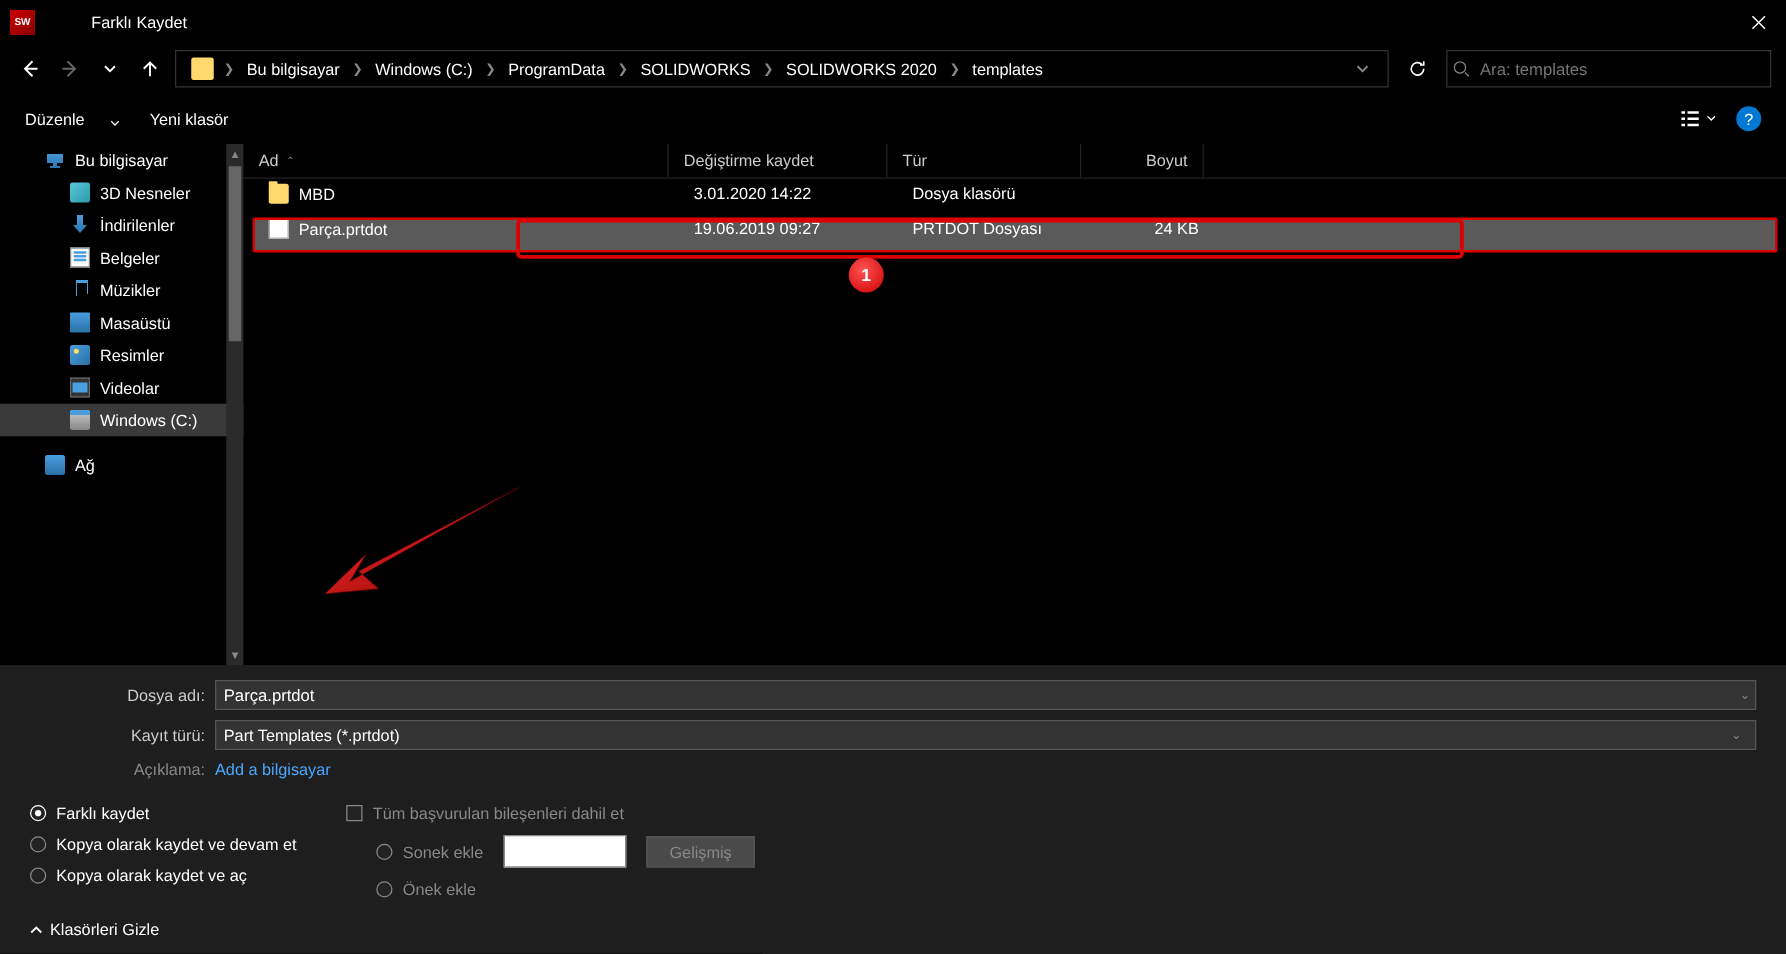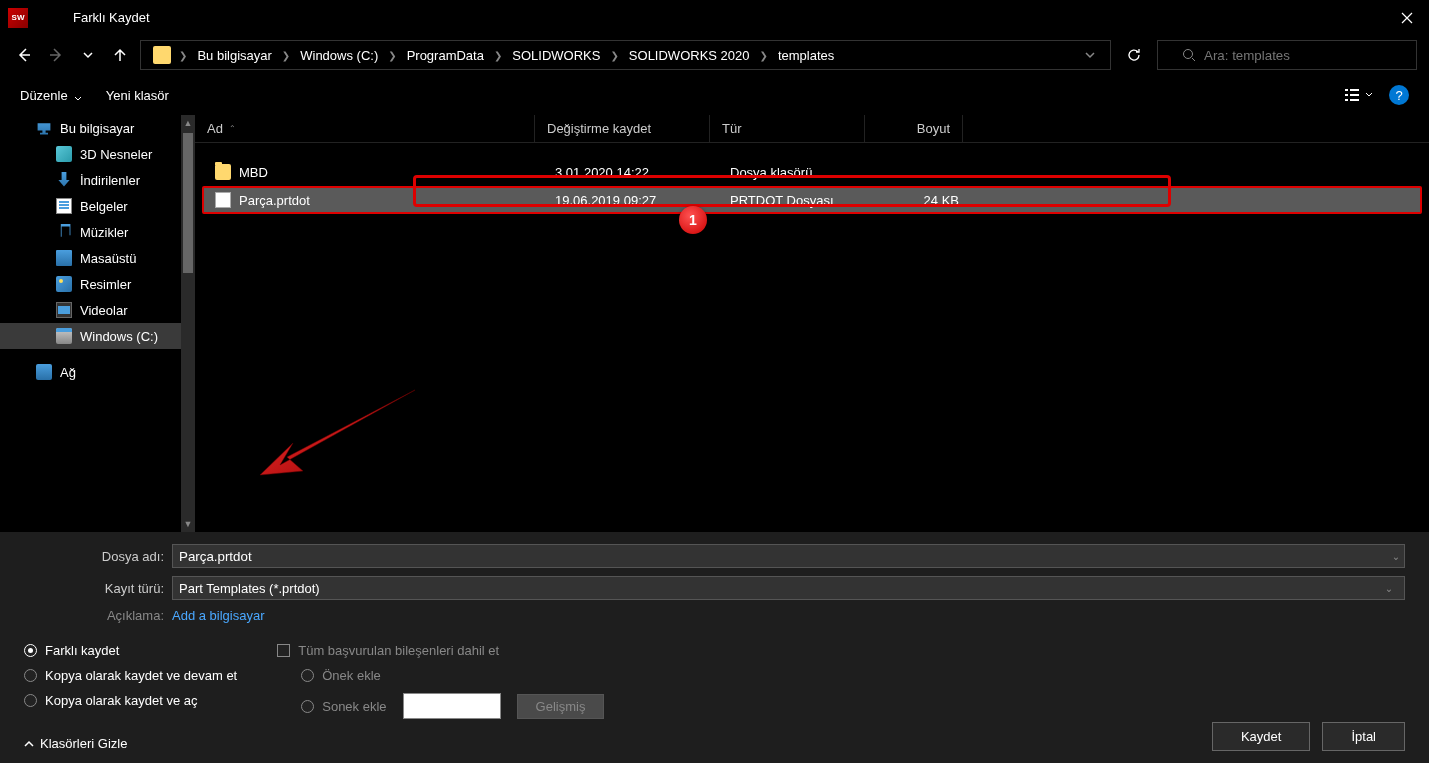--- a/index.html
+++ b/index.html
@@ -11,24 +11,24 @@
 .close-btn{width:45px;height:35px;display:flex;align-items:center;justify-content:center;cursor:pointer;}
 .navbar{height:40px;display:flex;align-items:center;padding:0 12px;gap:8px;background:#000;}
 .nav-arrow{width:24px;height:24px;display:flex;align-items:center;justify-content:center;cursor:pointer;color:#fff;}
 .nav-arrow.disabled{color:#666;}
 .breadcrumb{flex:1;display:flex;align-items:center;gap:4px;padding:0 8px;border:1px solid #333;height:30px;}
 .bc-folder{width:18px;height:18px;background:#ffd86e;border-radius:2px;margin:0 4px;}
 .bc-item{padding:2px 6px;cursor:pointer;color:#fff;}
 .bc-sep{color:#888;font-size:10px;}
 .bc-dropdown{width:24px;display:flex;align-items:center;justify-content:center;color:#888;cursor:pointer;}
 .refresh-btn{width:30px;height:30px;display:flex;align-items:center;justify-content:center;cursor:pointer;}
-.searchbox{width:260px;height:30px;border:1px solid #333;display:flex;align-items:center;padding:0 24px;gap:8px;}
+.searchbox{width:260px;height:30px;border:1px solid #333;display:flex;align-items:center;padding:0 4px;gap:8px;}
 .searchbox input{background:transparent;border:none;color:#888;flex:1;outline:none;}
 .toolbar{height:40px;display:flex;align-items:center;padding:0 20px;gap:24px;background:#000;}
-.tb-btn{display:flex;align-items:flex-end;gap:6px;cursor:pointer;color:#fff;}
+.tb-btn{display:flex;align-items:flex-end;gap:20px;cursor:pointer;color:#fff;}
 .tb-right{margin-left:auto;display:flex;align-items:center;gap:16px;}
 .view-btn{display:flex;align-items:center;gap:2px;cursor:pointer;}
 .help-btn{width:20px;height:20px;border-radius:50%;background:#0078d4;color:#fff;display:flex;align-items:center;justify-content:center;font-size:13px;cursor:pointer;}
 .body{flex:1;display:flex;min-height:0;}
 .sidebar{width:195px;background:#000;overflow-y:auto;position:relative;}
 .sb-scroll{position:absolute;right:0;top:0;bottom:0;width:14px;background:#2a2a2a;}
 .sb-scroll-thumb{position:absolute;left:2px;right:2px;top:18px;height:140px;background:#666;}
 .sb-scroll-arrow{position:absolute;left:0;right:0;height:16px;display:flex;align-items:center;justify-content:center;color:#888;font-size:9px;cursor:pointer;}
 .sb-scroll-arrow.top{top:0;}
 .sb-scroll-arrow.bottom{bottom:0;}
@@ -45,30 +45,30 @@
 .ic-desktop{background:linear-gradient(180deg,#4a9ede,#2970a8);border-radius:1px;}
 .ic-music{background:#4a9ede;clip-path:polygon(30% 0,90% 0,90% 70%,85% 70%,85% 15%,35% 15%,35% 80%,30% 80%);}
 .ic-pictures{background:linear-gradient(135deg,#4a9ede,#2970a8);border-radius:2px;position:relative;}
 .ic-pictures::after{content:"";position:absolute;left:3px;top:3px;width:4px;height:4px;background:#ffe05a;border-radius:50%;}
 .ic-videos{background:#333;border:1px solid #666;position:relative;}
 .ic-videos::after{content:"";position:absolute;left:1px;right:1px;top:3px;bottom:3px;background:#4a9ede;}
 .ic-disk{background:linear-gradient(180deg,#ccc,#888);border-radius:2px;position:relative;}
 .ic-disk::after{content:"";position:absolute;left:0;right:0;top:0;height:4px;background:#4a9ede;border-radius:2px 2px 0 0;}
 .ic-server{background:linear-gradient(180deg,#888,#555);border-radius:2px;}
 .ic-network{background:linear-gradient(180deg,#4a9ede,#2970a8);border-radius:2px;position:relative;}
-.content{flex:1;display:flex;flex-direction:column;background:#000;position:relative;gap:12px;}
+.content{flex:1;display:flex;flex-direction:column;background:#000;position:relative;}
 .headers{display:flex;height:28px;border-bottom:1px solid #222;align-items:center;}
 .hd-col{padding:0 12px;color:#ccc;display:flex;align-items:center;gap:6px;height:100%;border-right:1px solid #222;}
 .hd-col.name{width:340px;}
 .hd-col.date{width:175px;}
 .hd-col.type{width:155px;}
 .hd-col.size{width:98px;justify-content:flex-end;}
 .hd-sort{font-size:8px;color:#888;}
 .files{padding:4px 0;position:relative;}
-.file-row{display:flex;align-items:center;height:26px;cursor:pointer;}
+.file-row{display:flex;align-items:flex-start;height:26px;cursor:pointer;}
 .file-row.selected{background:#5a5a5a;outline:2px solid #d00;outline-offset:-1px;border-radius:1px;}
 .fc{padding:0 12px;}
 .fc.name{width:340px;display:flex;align-items:center;gap:8px;}
 .fc.date{width:175px;}
 .fc.type{width:155px;}
 .fc.size{width:98px;text-align:right;}
 .fc-icon{width:16px;height:16px;}
 .ic-folder{background:#ffd86e;border-radius:2px;position:relative;}
 .ic-folder::before{content:"";position:absolute;left:0;top:-2px;width:7px;height:3px;background:#ffd86e;border-radius:1px 1px 0 0;}
 .ic-file{background:#fff;border:1px solid #aaa;}
@@ -336,33 +336,29 @@
 
       <div class="opt-col">
         <div class="opt-row">
           <div class="checkbox"></div>
           <span class="opt-text muted">Tüm başvurulan bileşenleri dahil et</span>
         </div>
         <div class="opt-sub">
           <div class="inline-controls">
             <div class="opt-row">
               <div class="radio"></div>
-              <span class="opt-text muted">Önek ekle</span>
-            </div>
-          </div>
-          <div class="inline-controls">
-            <div class="opt-row">
-              <div class="radio"></div>
               <span class="opt-text muted">Sonek ekle</span>
             </div>
             <div class="small-input"></div>
             <div class="btn-disabled">Gelişmiş</div>
           </div>
-        </div>
-      </div>
-
-      <div class="footer-btns">
-        <div class="btn">Kaydet</div>
-        <div class="btn">İptal</div>
-      </div>
+          <div class="inline-controls">
+            <div class="opt-row">
+              <div class="radio"></div>
+              <span class="opt-text muted">Önek ekle</span>
+            </div>
+          </div>
+        </div>
+      </div>
+
     </div>
   </div>
 </div>
 
 </body></html>

